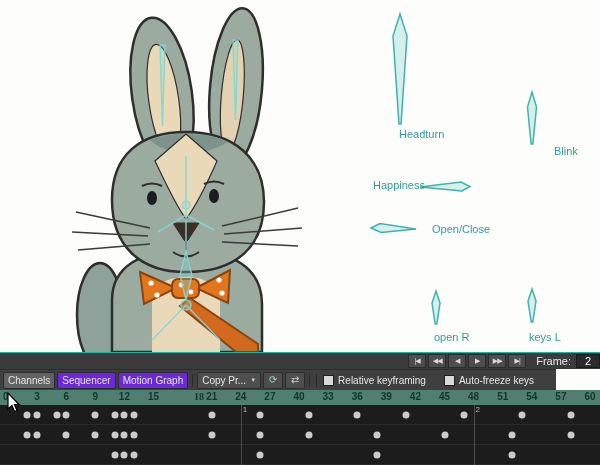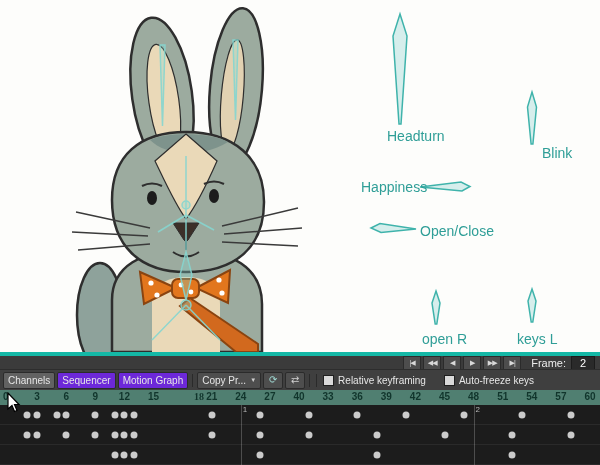--- a/index.html
+++ b/index.html
@@ -2,36 +2,36 @@
 <html><head>
 <meta charset="utf-8">
 <style>
   html,body{margin:0;padding:0;}
   body{width:600px;height:465px;overflow:hidden;font-family:"Liberation Sans",sans-serif;background:#fff;}
   .stage{position:relative;width:600px;height:465px;background:#fdfdfb;}
 
   
   .canvas{position:absolute;left:0;top:0;width:600px;height:352px;background:#fdfdfb;overflow:hidden;}
   .artwork{position:absolute;left:0;top:0;}
-  .rig-label{position:absolute;color:#2f9e97;font-size:14px;white-space:nowrap;}
+  .rig-label{position:absolute;color:#2f9e97;font-size:11px;white-space:nowrap;margin-left:12px;}
   .lbl-headturn{left:387px;top:128px;}
   .lbl-blink{left:521px;top:145px;padding-left:21px;}
   .lbl-happiness{left:361px;top:179px;}
   .lbl-openclose{left:420px;top:223px;}
   .lbl-openr{left:422px;top:331px;}
   .lbl-openl{left:517px;top:331px;}
 
   
-  .transport{position:absolute;left:0;top:352px;width:600px;height:17px;background:#3b3b3b;border-top:4px solid #14b8a6;box-sizing:border-box;display:flex;align-items:center;justify-content:flex-end;gap:2px;padding-right:5px;}
+  .transport{position:absolute;left:0;top:352px;width:600px;height:17px;background:#3b3b3b;border-top:1px solid #14b8a6;box-sizing:border-box;display:flex;align-items:center;justify-content:flex-end;gap:2px;}
   .tbtn{width:16px;height:12px;background:#4d4d4d;border:1px solid #2b2b2b;color:#d9d9d9;font-size:7px;line-height:11px;text-align:center;letter-spacing:-1px;cursor:default;}
   .frame-label{color:#ececec;font-size:11px;margin-left:8px;}
   .frame-value{background:#2a2a2a;border:1px solid #1c1c1c;color:#ffffff;font-size:11px;min-width:14px;text-align:center;padding:0 4px;height:12px;line-height:12px;margin-left:3px;}
 
   
-  .toolbar{position:absolute;left:0;top:369px;width:600px;height:21px;background:#3f3f3f;border-top:1px solid #2d2d2d;box-sizing:border-box;display:flex;align-items:center;gap:2px;padding:0 3px;font-size:10px;color:#e6e6e6;white-space:nowrap;}
+  .toolbar{position:absolute;left:0;top:369px;width:556px;height:21px;background:#3f3f3f;border-top:1px solid #2d2d2d;box-sizing:border-box;display:flex;align-items:center;gap:2px;padding:0 3px;font-size:10px;color:#e6e6e6;white-space:nowrap;}
   .tab{padding:2px 4px;background:#6d28d9;border:1px solid #2b2b2b;border-radius:2px;}
   .tab.active{background:#626262;}
   .sep{width:1px;height:13px;background:#2a2a2a;margin:0 2px;}
   .tool-btn{display:flex;align-items:center;gap:4px;padding:2px 4px;background:#4e4e4e;border:1px solid #2b2b2b;border-radius:2px;}
   .caret{font-size:6px;color:#cfcfcf;}
   .icon-btn{width:18px;height:15px;background:#4e4e4e;border:1px solid #2b2b2b;border-radius:2px;color:#9fd8d2;font-size:10px;line-height:14px;text-align:center;}
   .icon-btn.gray{color:#d0d0d0;}
   .dot-icon{width:7px;height:7px;border-radius:50%;background:#b9b9b9;display:inline-block;}
   .checkbox{width:9px;height:9px;background:#d9d9d9;border:1px solid #1f1f1f;display:inline-block;margin:0 2px;}
   .chk-label{margin-right:14px;}

